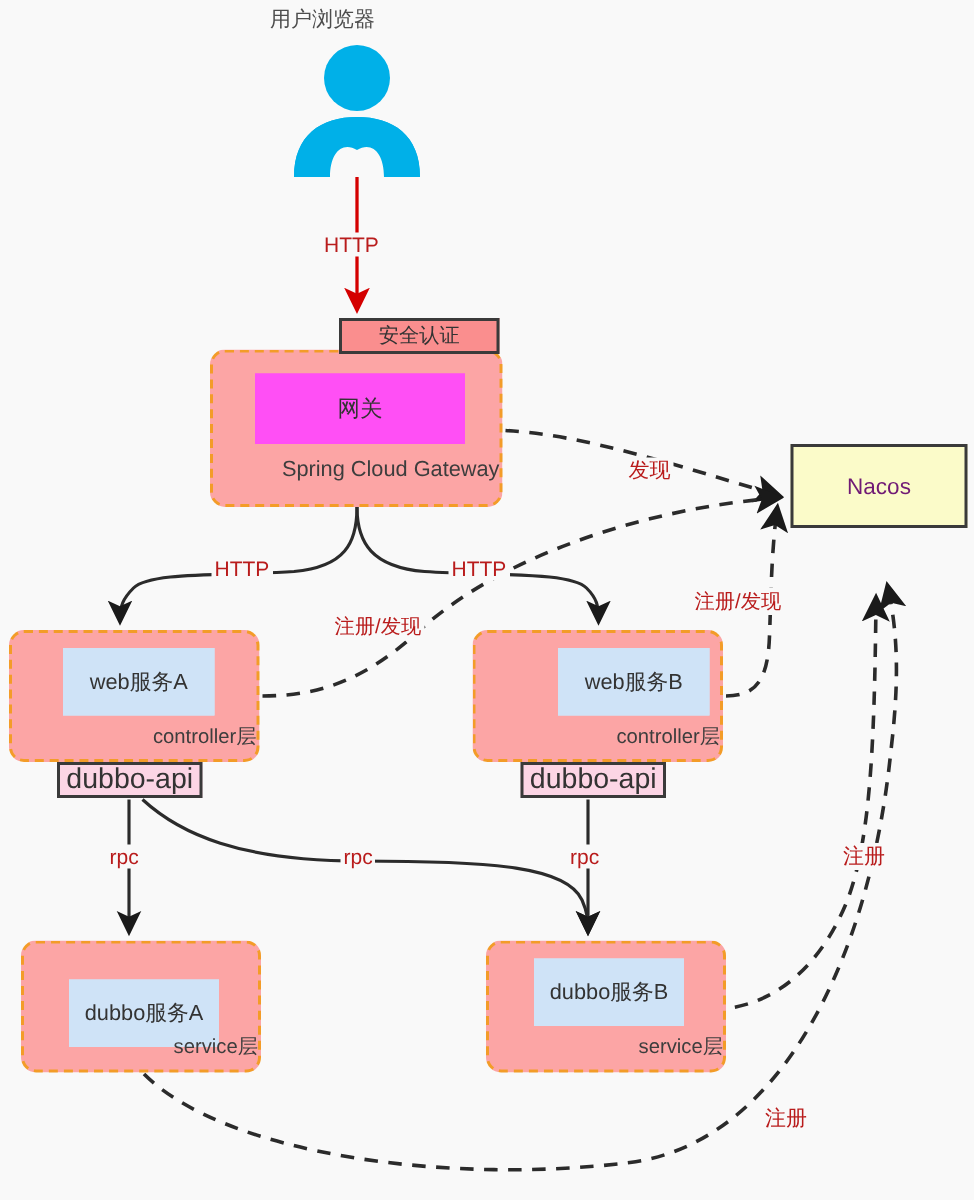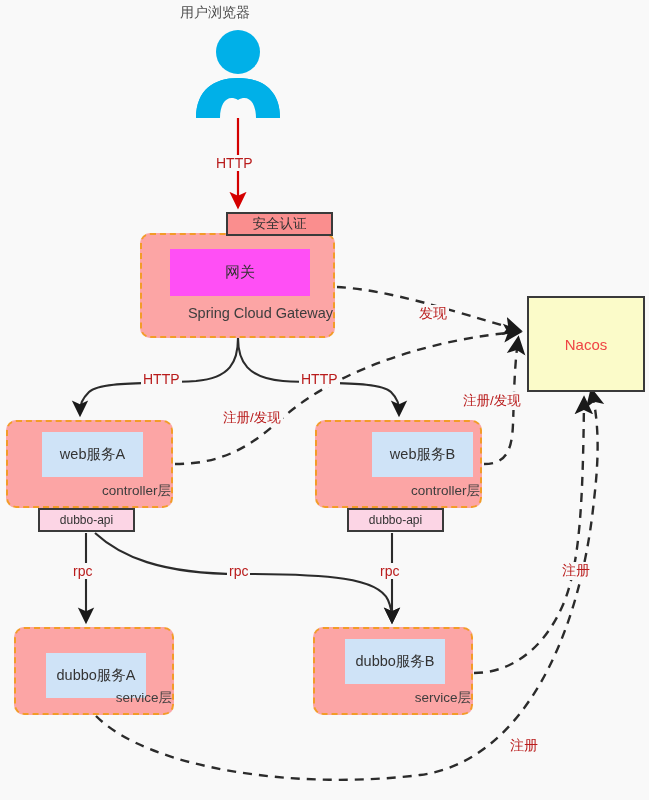--- a/index.html
+++ b/index.html
@@ -90,41 +90,41 @@
   #web-a-sub { left: 0; top: 60px; }
   #web-b-group { left: 315px; top: 420px; width: 167px; height: 88px; }
   #web-b-inner { left: 34px; top: 10px; width: 99px; height: 43px; margin-left: 21px; }
   #web-b-sub { left: 0; top: 60px; }
 
   
   .api-box {
     background: #fcd5e5;
     border: 2px solid #3a3a3a;
     display: flex; align-items: center; justify-content: center;
-    font-size: 12px; color: #333;
+    font-size: 19px; color: #333;
     z-index: 5;
   }
   #api-a { left: 38px; top: 508px; width: 97px; height: 24px; }
   #api-b { left: 347px; top: 508px; width: 97px; height: 24px; }
 
   
   #svc-a-group { left: 14px; top: 627px; width: 160px; height: 88px; }
   #svc-a-inner { left: 30px; top: 24px; width: 98px; height: 43px; }
   #svc-a-sub { left: 0; top: 60px; }
-  #svc-b-group { left: 313px; top: 627px; width: 160px; height: 88px; }
+  #svc-b-group { left: 324px; top: 627px; width: 160px; height: 88px; }
   #svc-b-inner { left: 30px; top: 10px; width: 98px; height: 43px; }
   #svc-b-sub { left: 0; top: 60px; }
 
   
   #nacos-box {
-    left: 527px; top: 296px; width: 118px; height: 96px;
+    left: 527px; top: 296px; width: 118px; height: 56px;
     background: #fbfbc9;
     border: 2px solid #3a3a3a;
     display: flex; align-items: center; justify-content: center;
-    font-size: 15px; color: #ef4444;
+    font-size: 15px; color: #701a75;
   }
 
   
   .elabel {
     position: absolute;
     background: #f9f9f9;
     font-size: 14px;
     color: #b91c1c;
     white-space: nowrap;
     padding: 0 2px;

